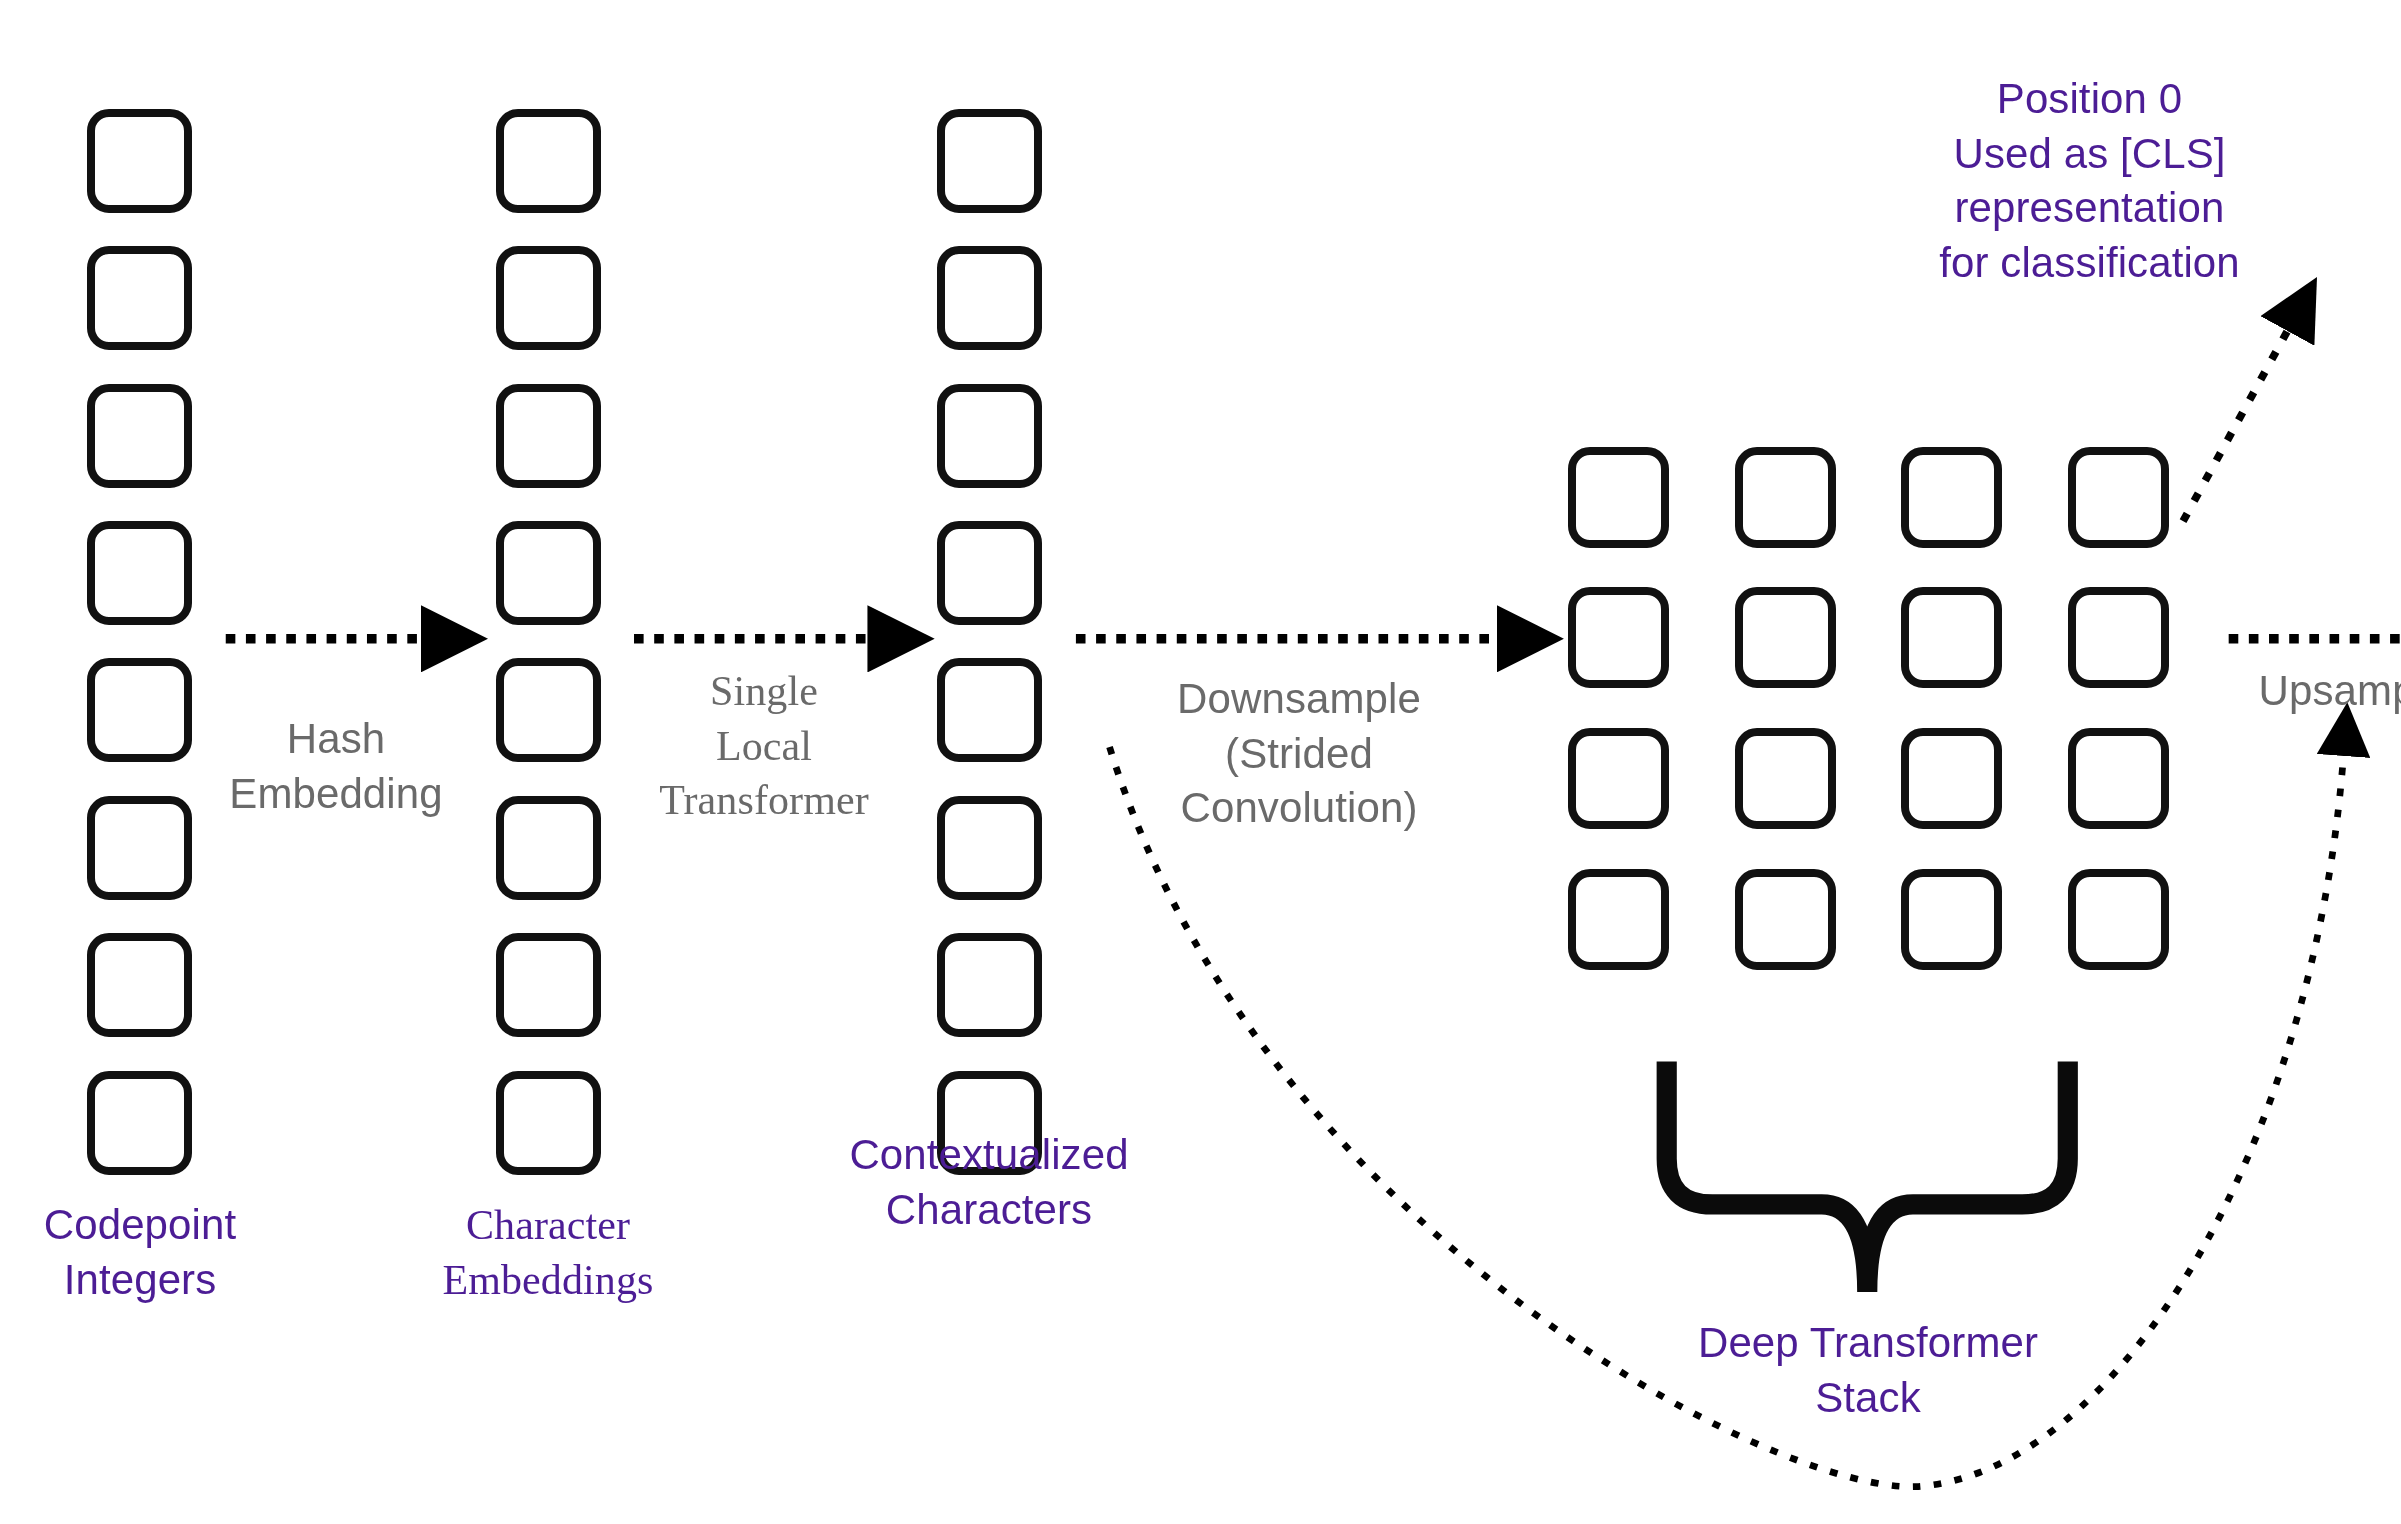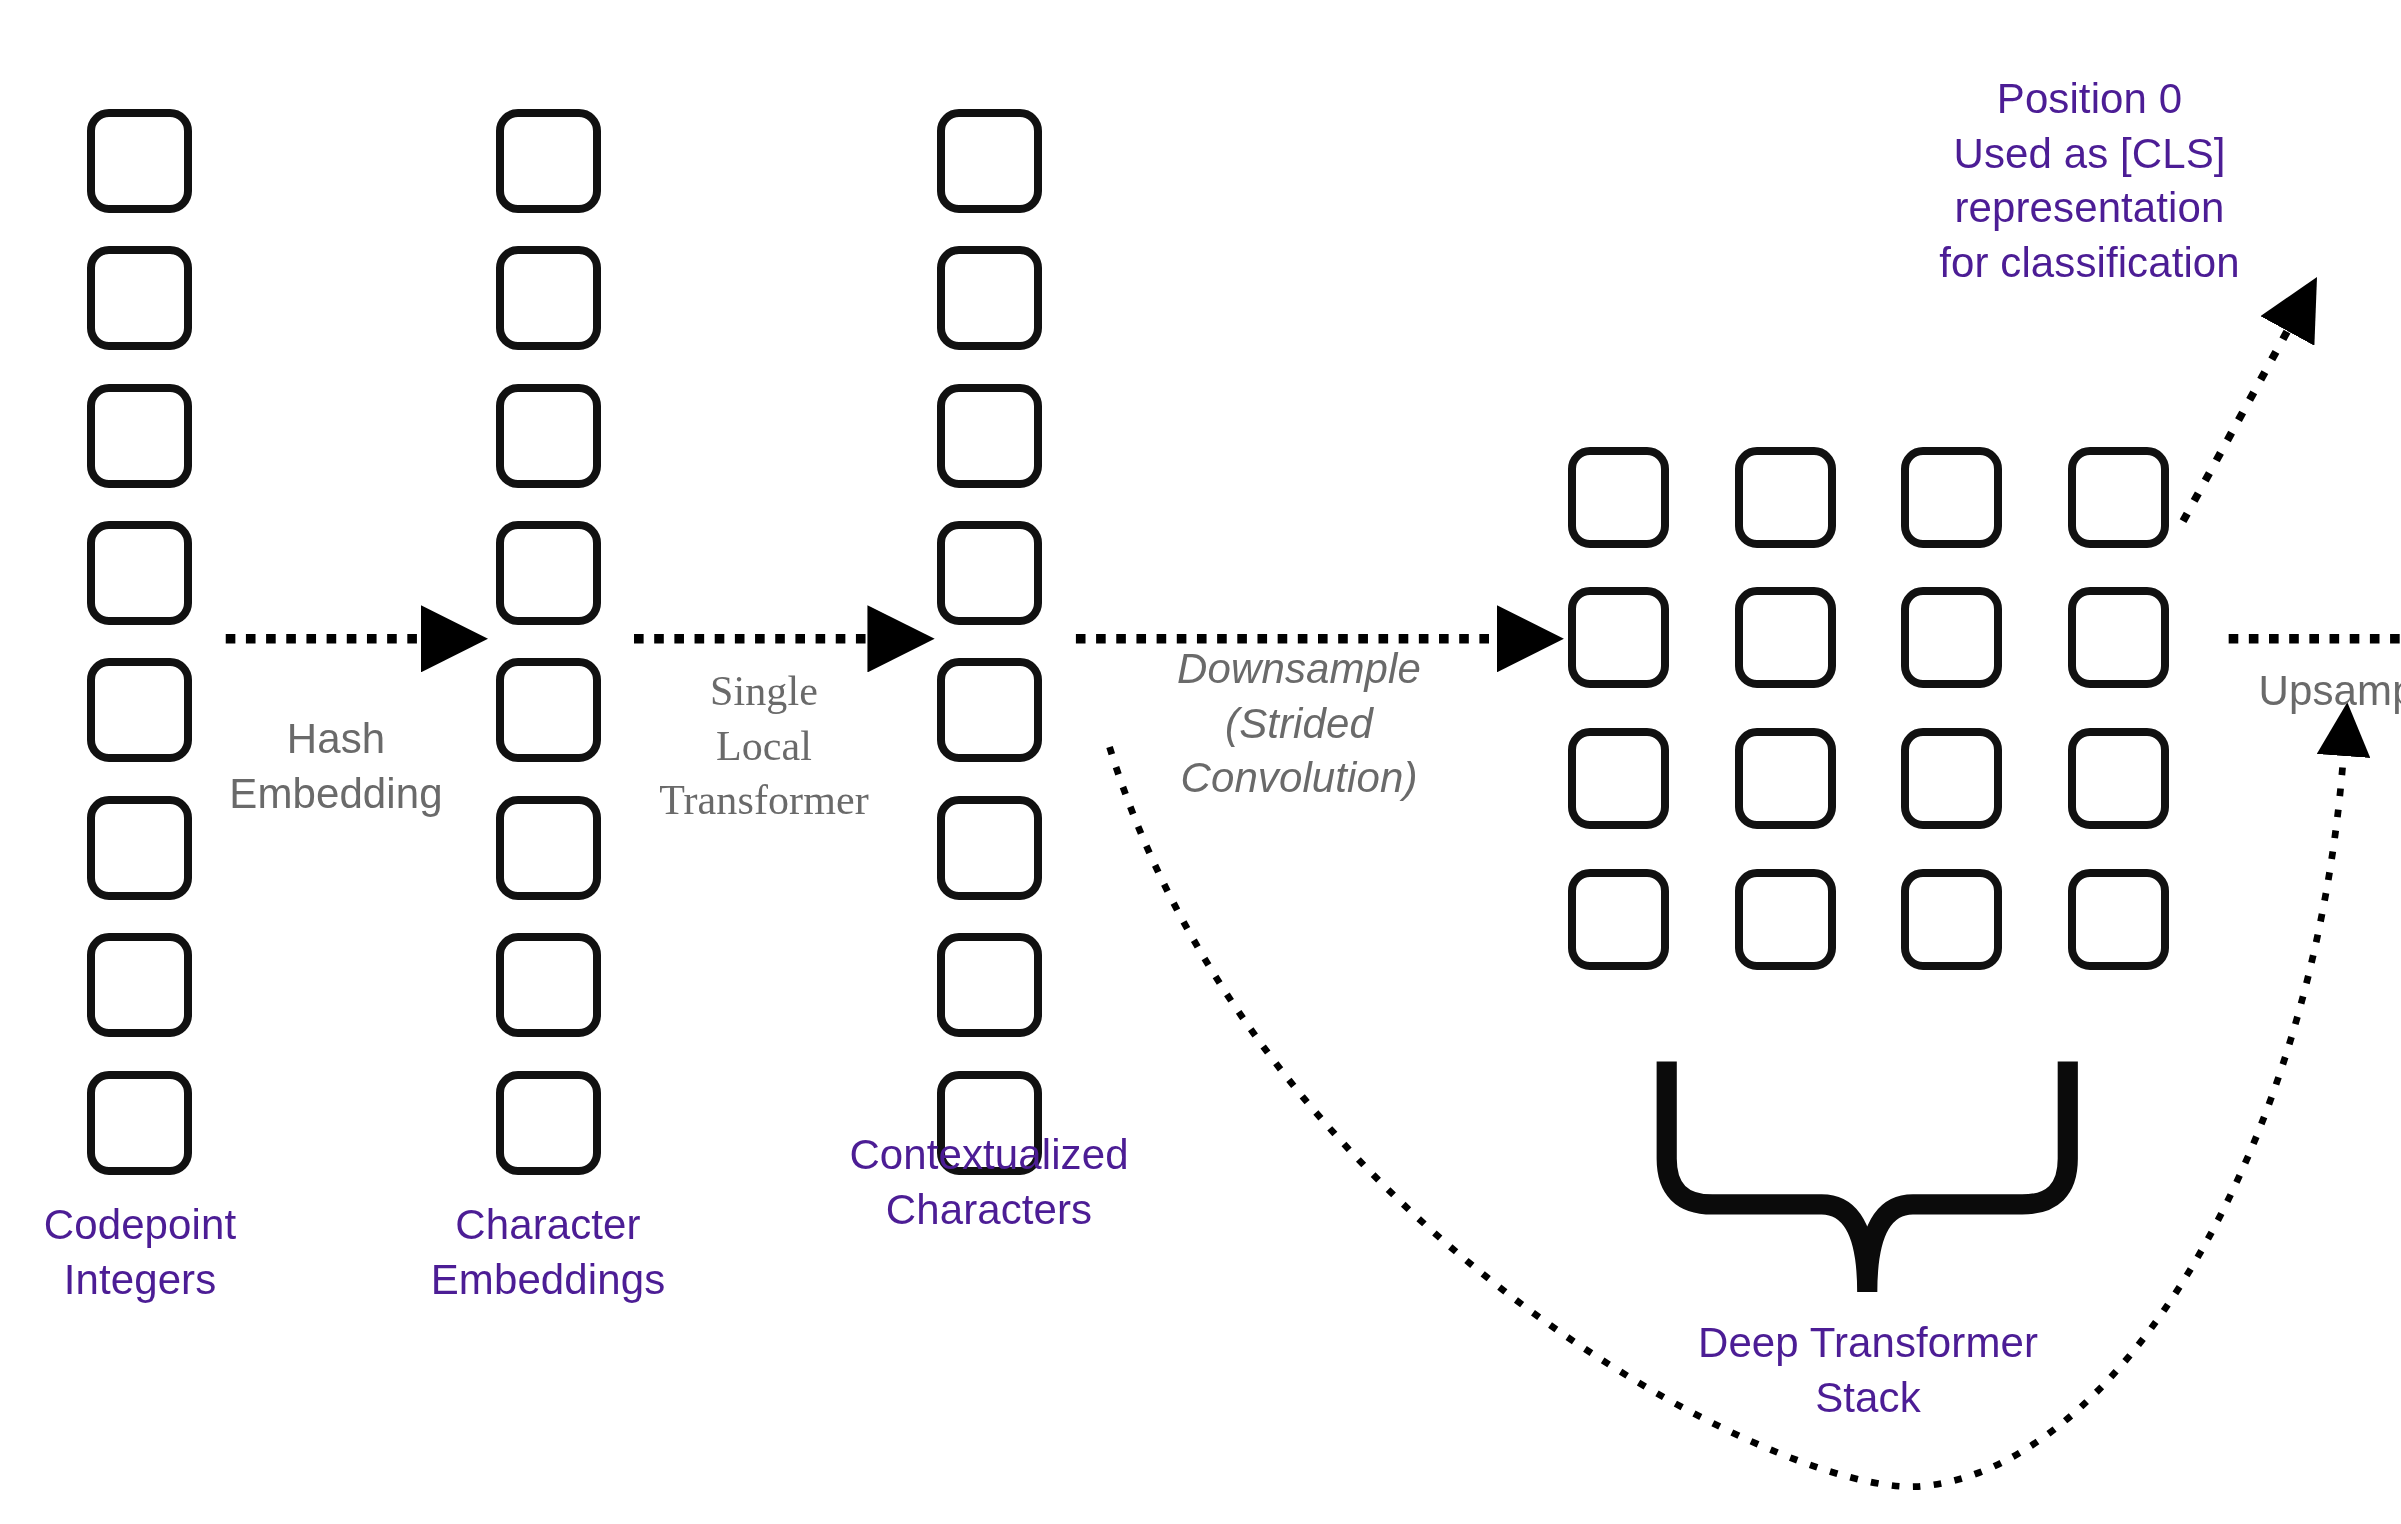--- a/index.html
+++ b/index.html
@@ -77,21 +77,21 @@
       <div class="caption" style="width: 432px; left: -76px; top: 1198px;">Codepoint
 Integers</div>
       <div class="cell" style="left: 496px; top: 109px; width: 105px; height: 104px;"></div>
       <div class="cell" style="left: 496px; top: 246px; width: 105px; height: 104px;"></div>
       <div class="cell" style="left: 496px; top: 384px; width: 105px; height: 104px;"></div>
       <div class="cell" style="left: 496px; top: 521px; width: 105px; height: 104px;"></div>
       <div class="cell" style="left: 496px; top: 658px; width: 105px; height: 104px;"></div>
       <div class="cell" style="left: 496px; top: 796px; width: 105px; height: 104px;"></div>
       <div class="cell" style="left: 496px; top: 933px; width: 105px; height: 104px;"></div>
       <div class="cell" style="left: 496px; top: 1071px; width: 105px; height: 104px;"></div>
-      <div class="caption" style="width: 432px; left: 332px; top: 1198px;">Character
+      <div class="caption" style="width: 432px; left: 332px; top: 1198px; font-family: Liberation Serif, serif;">Character
 Embeddings</div>
       <div class="cell" style="left: 937px; top: 109px; width: 105px; height: 104px;"></div>
       <div class="cell" style="left: 937px; top: 246px; width: 105px; height: 104px;"></div>
       <div class="cell" style="left: 937px; top: 384px; width: 105px; height: 104px;"></div>
       <div class="cell" style="left: 937px; top: 521px; width: 105px; height: 104px;"></div>
       <div class="cell" style="left: 937px; top: 658px; width: 105px; height: 104px;"></div>
       <div class="cell" style="left: 937px; top: 796px; width: 105px; height: 104px;"></div>
       <div class="cell" style="left: 937px; top: 933px; width: 105px; height: 104px;"></div>
       <div class="cell" style="left: 937px; top: 1071px; width: 105px; height: 104px;"></div>
       <div class="caption" style="width: 432px; left: 773px; top: 1128px;">Contextualized
@@ -124,20 +124,20 @@
 Used as [CLS]
 representation
 for classification</div>
 
   <div id="edge-labels-root">
       <div class="edge-label" style="width: 394px; left: 139px; top: 664px; margin-top: 48px;">Hash
 Embedding</div>
       <div class="edge-label" style="width: 394px; left: 567px; top: 664px; font-family: Liberation Serif, serif;">Single
 Local
 Transformer</div>
-      <div class="edge-label" style="width: 394px; left: 1102px; top: 642px; font-style: italic;">Downsample
+      <div class="edge-label" style="width: 394px; left: 1102px; top: 672px;">Downsample
 (Strided
 Convolution)</div>
       <div class="edge-label" style="width: 394px; left: 2173px; top: 664px;">Upsampling</div>
     </div>
 
 </div>
 
 
 </body></html>

